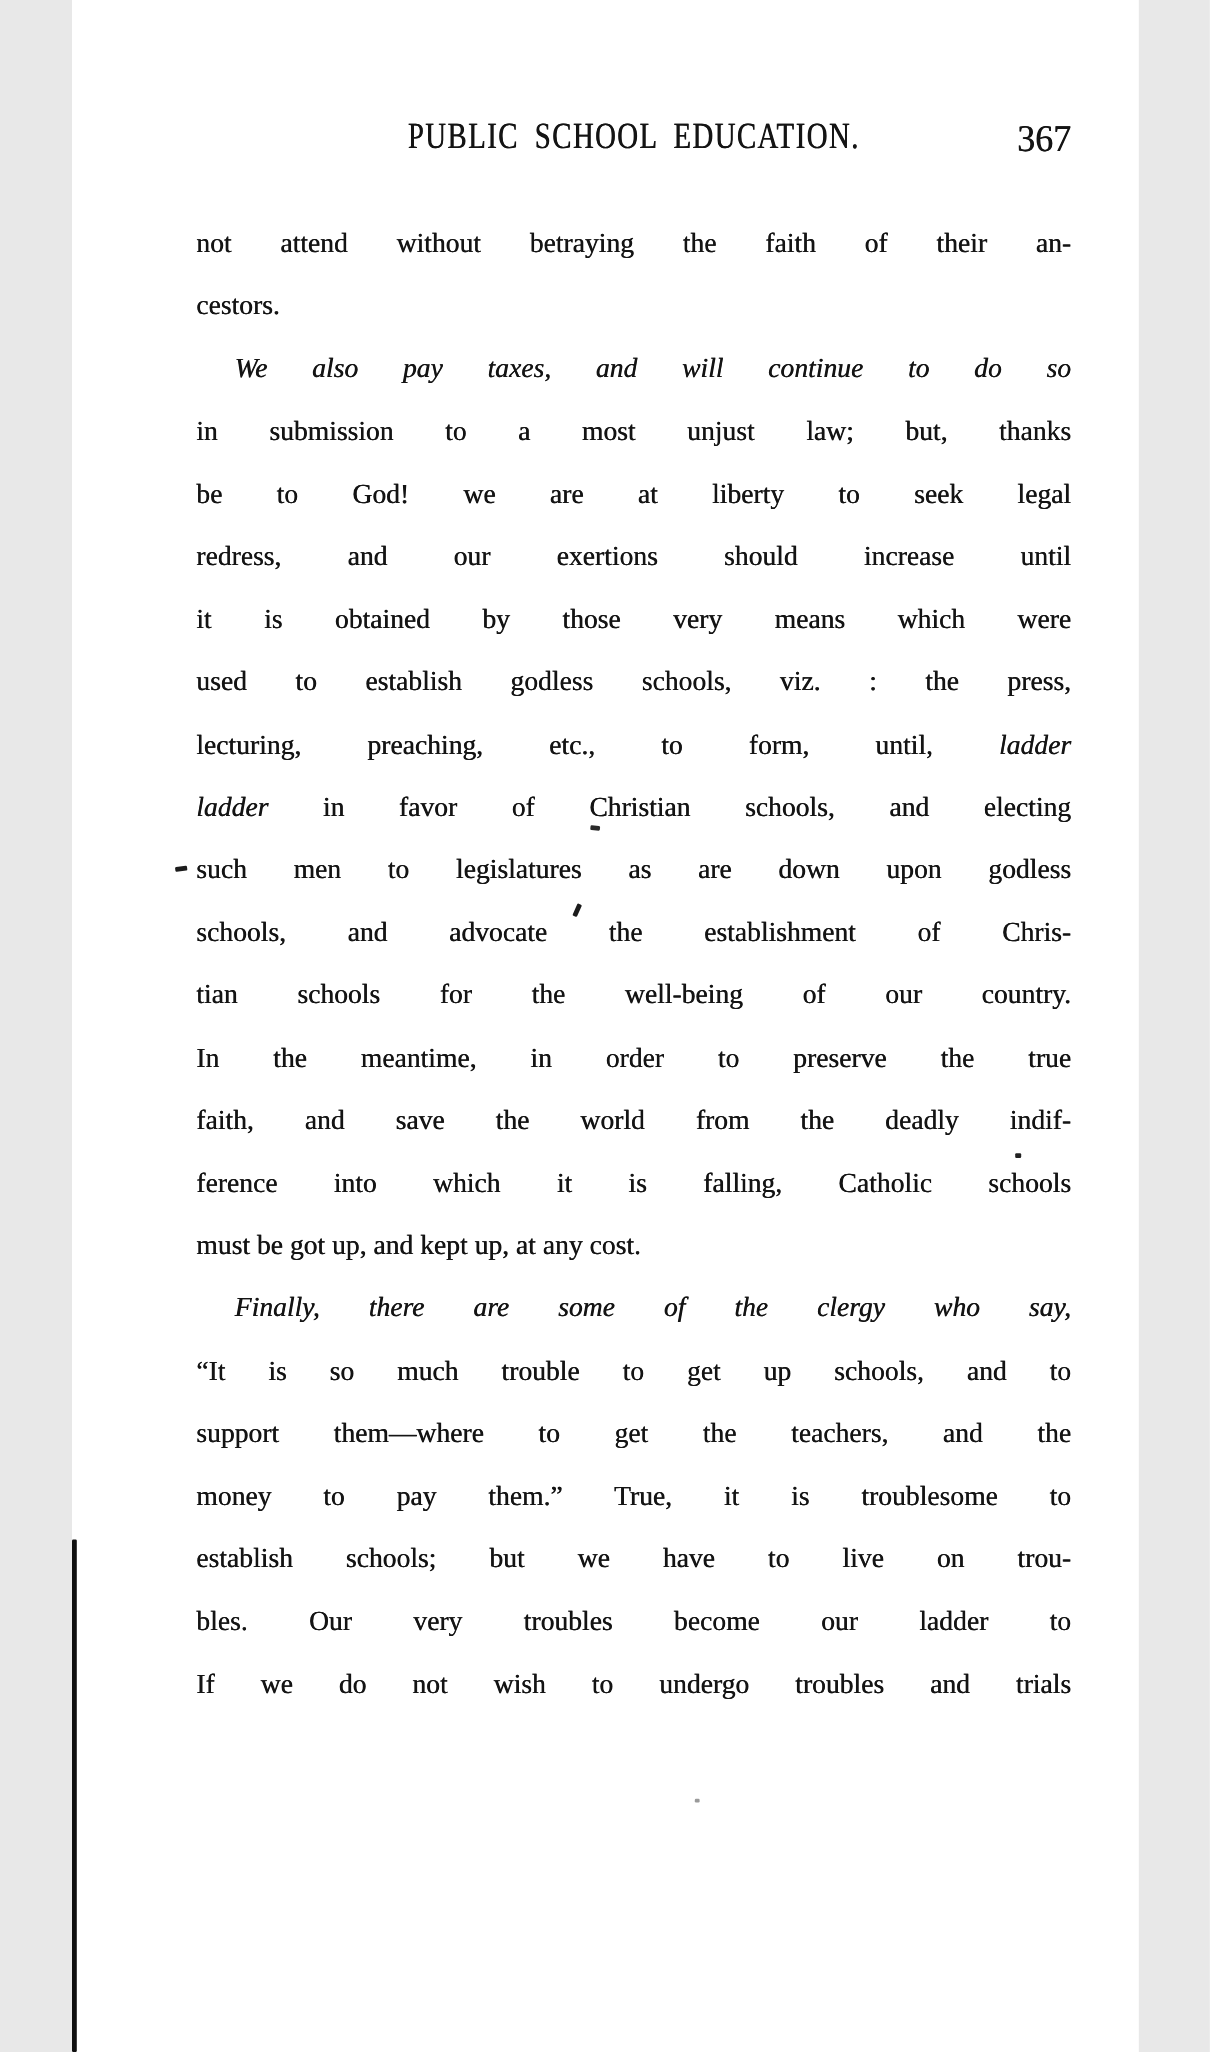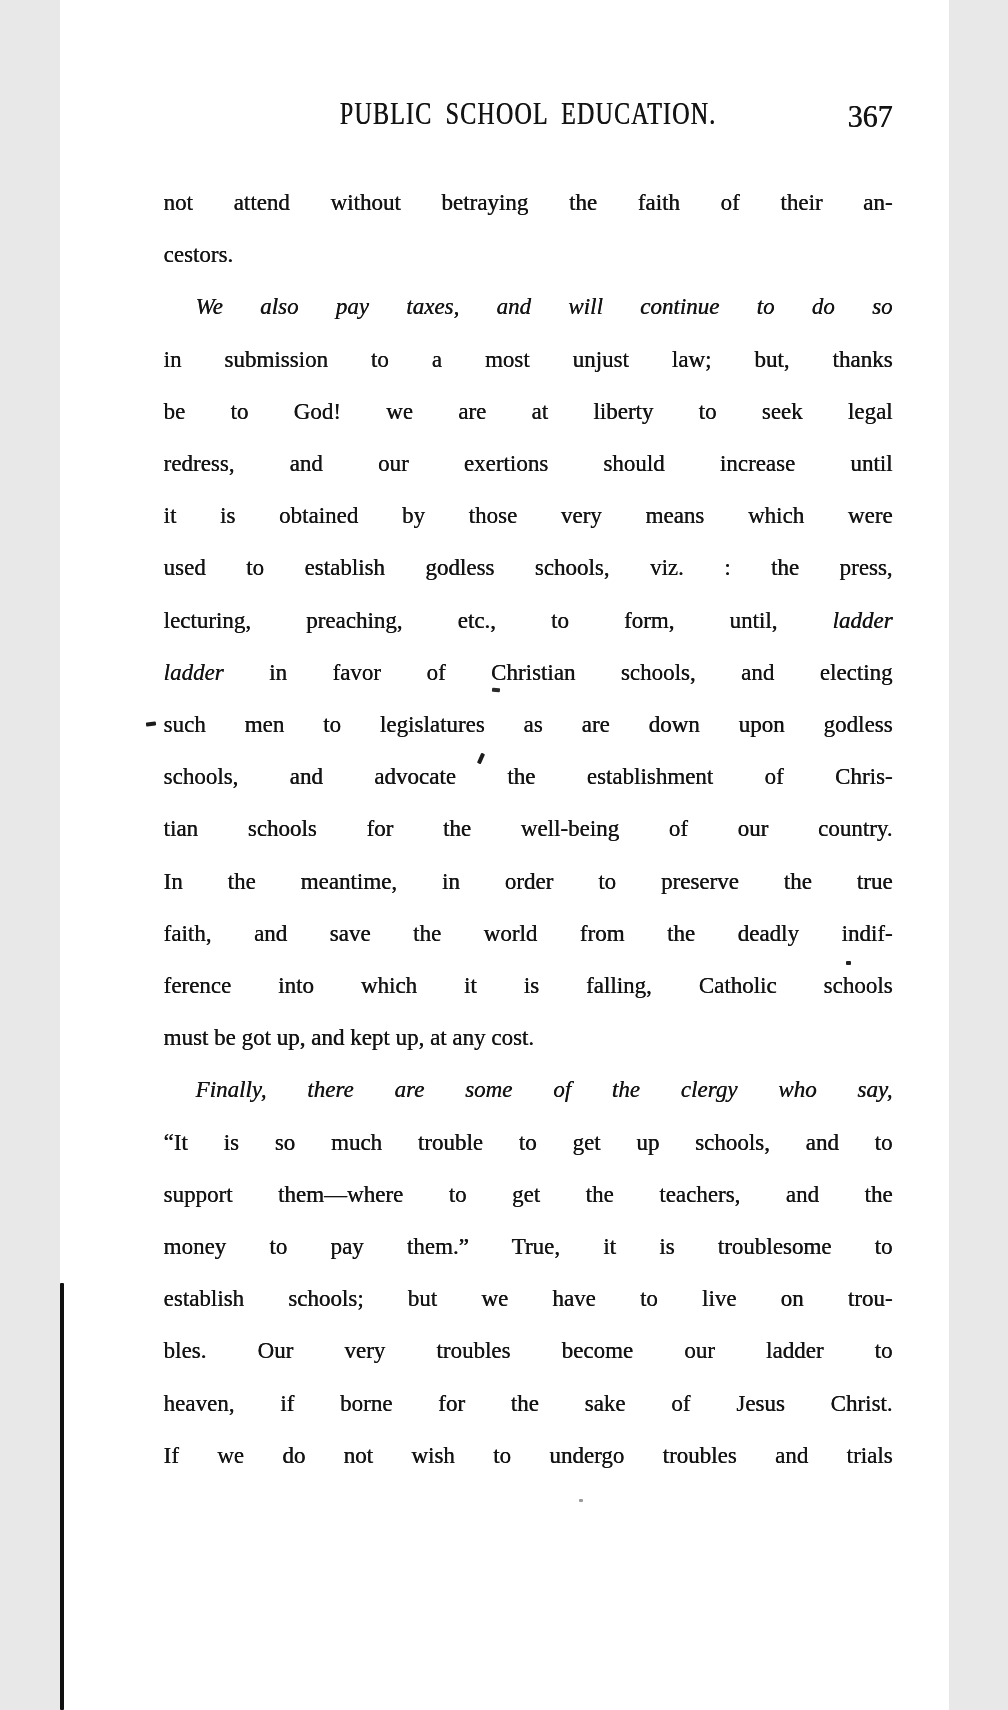--- a/index.html
+++ b/index.html
@@ -86,21 +86,20 @@
       <div class="line j"><span>In the meantime, in order to preserve the true</span></div>
       <div class="line j"><span>faith, and save the world from the deadly indif-</span></div>
       <div class="line j"><span>ference into which it is falling, Catholic schools</span></div>
       <div class="line"><span>must be got up, and kept up, at any cost.</span></div>
       <div class="line j ind"><span>Finally, there are some of the clergy who say,</span></div>
       <div class="line j"><span>“It is so much trouble to get up schools, and to</span></div>
       <div class="line j"><span>support them—where to get the teachers, and the</span></div>
       <div class="line j"><span>money to pay them.” True, it is troublesome to</span></div>
       <div class="line j"><span>establish schools; but we have to live on trou-</span></div>
       <div class="line j"><span>bles. Our very troubles become our ladder to</span></div>
-      <div class="line j"><span>heaven, if borne for the sake of Jesus Christ.</span></div>
       <div class="line j"><span>If we do not wish to undergo troubles and trials</span></div>
     </div>
 
   <div class="artifact-layer">
       <div class="artifact" style="left: 0px; top: 1283px; width: 4px; height: 427px; background: rgb(16, 16, 16); transform: rotate(0deg);"></div>
       <div class="artifact" style="left: 86px; top: 722px; width: 10px; height: 4px; background: rgb(28, 28, 28); transform: rotate(-8deg);"></div>
       <div class="artifact" style="left: 432px; top: 688px; width: 8px; height: 4px; background: rgb(42, 42, 42); transform: rotate(5deg);"></div>
       <div class="artifact" style="left: 419px; top: 753px; width: 4px; height: 11px; background: rgb(28, 28, 28); transform: rotate(24deg);"></div>
       <div class="artifact" style="left: 786px; top: 961px; width: 5px; height: 4px; background: rgb(34, 34, 34); transform: rotate(0deg);"></div>
       <div class="artifact" style="left: 953px; top: 909px; width: 6px; height: 4px; background: rgb(58, 58, 58); transform: rotate(0deg);"></div>

